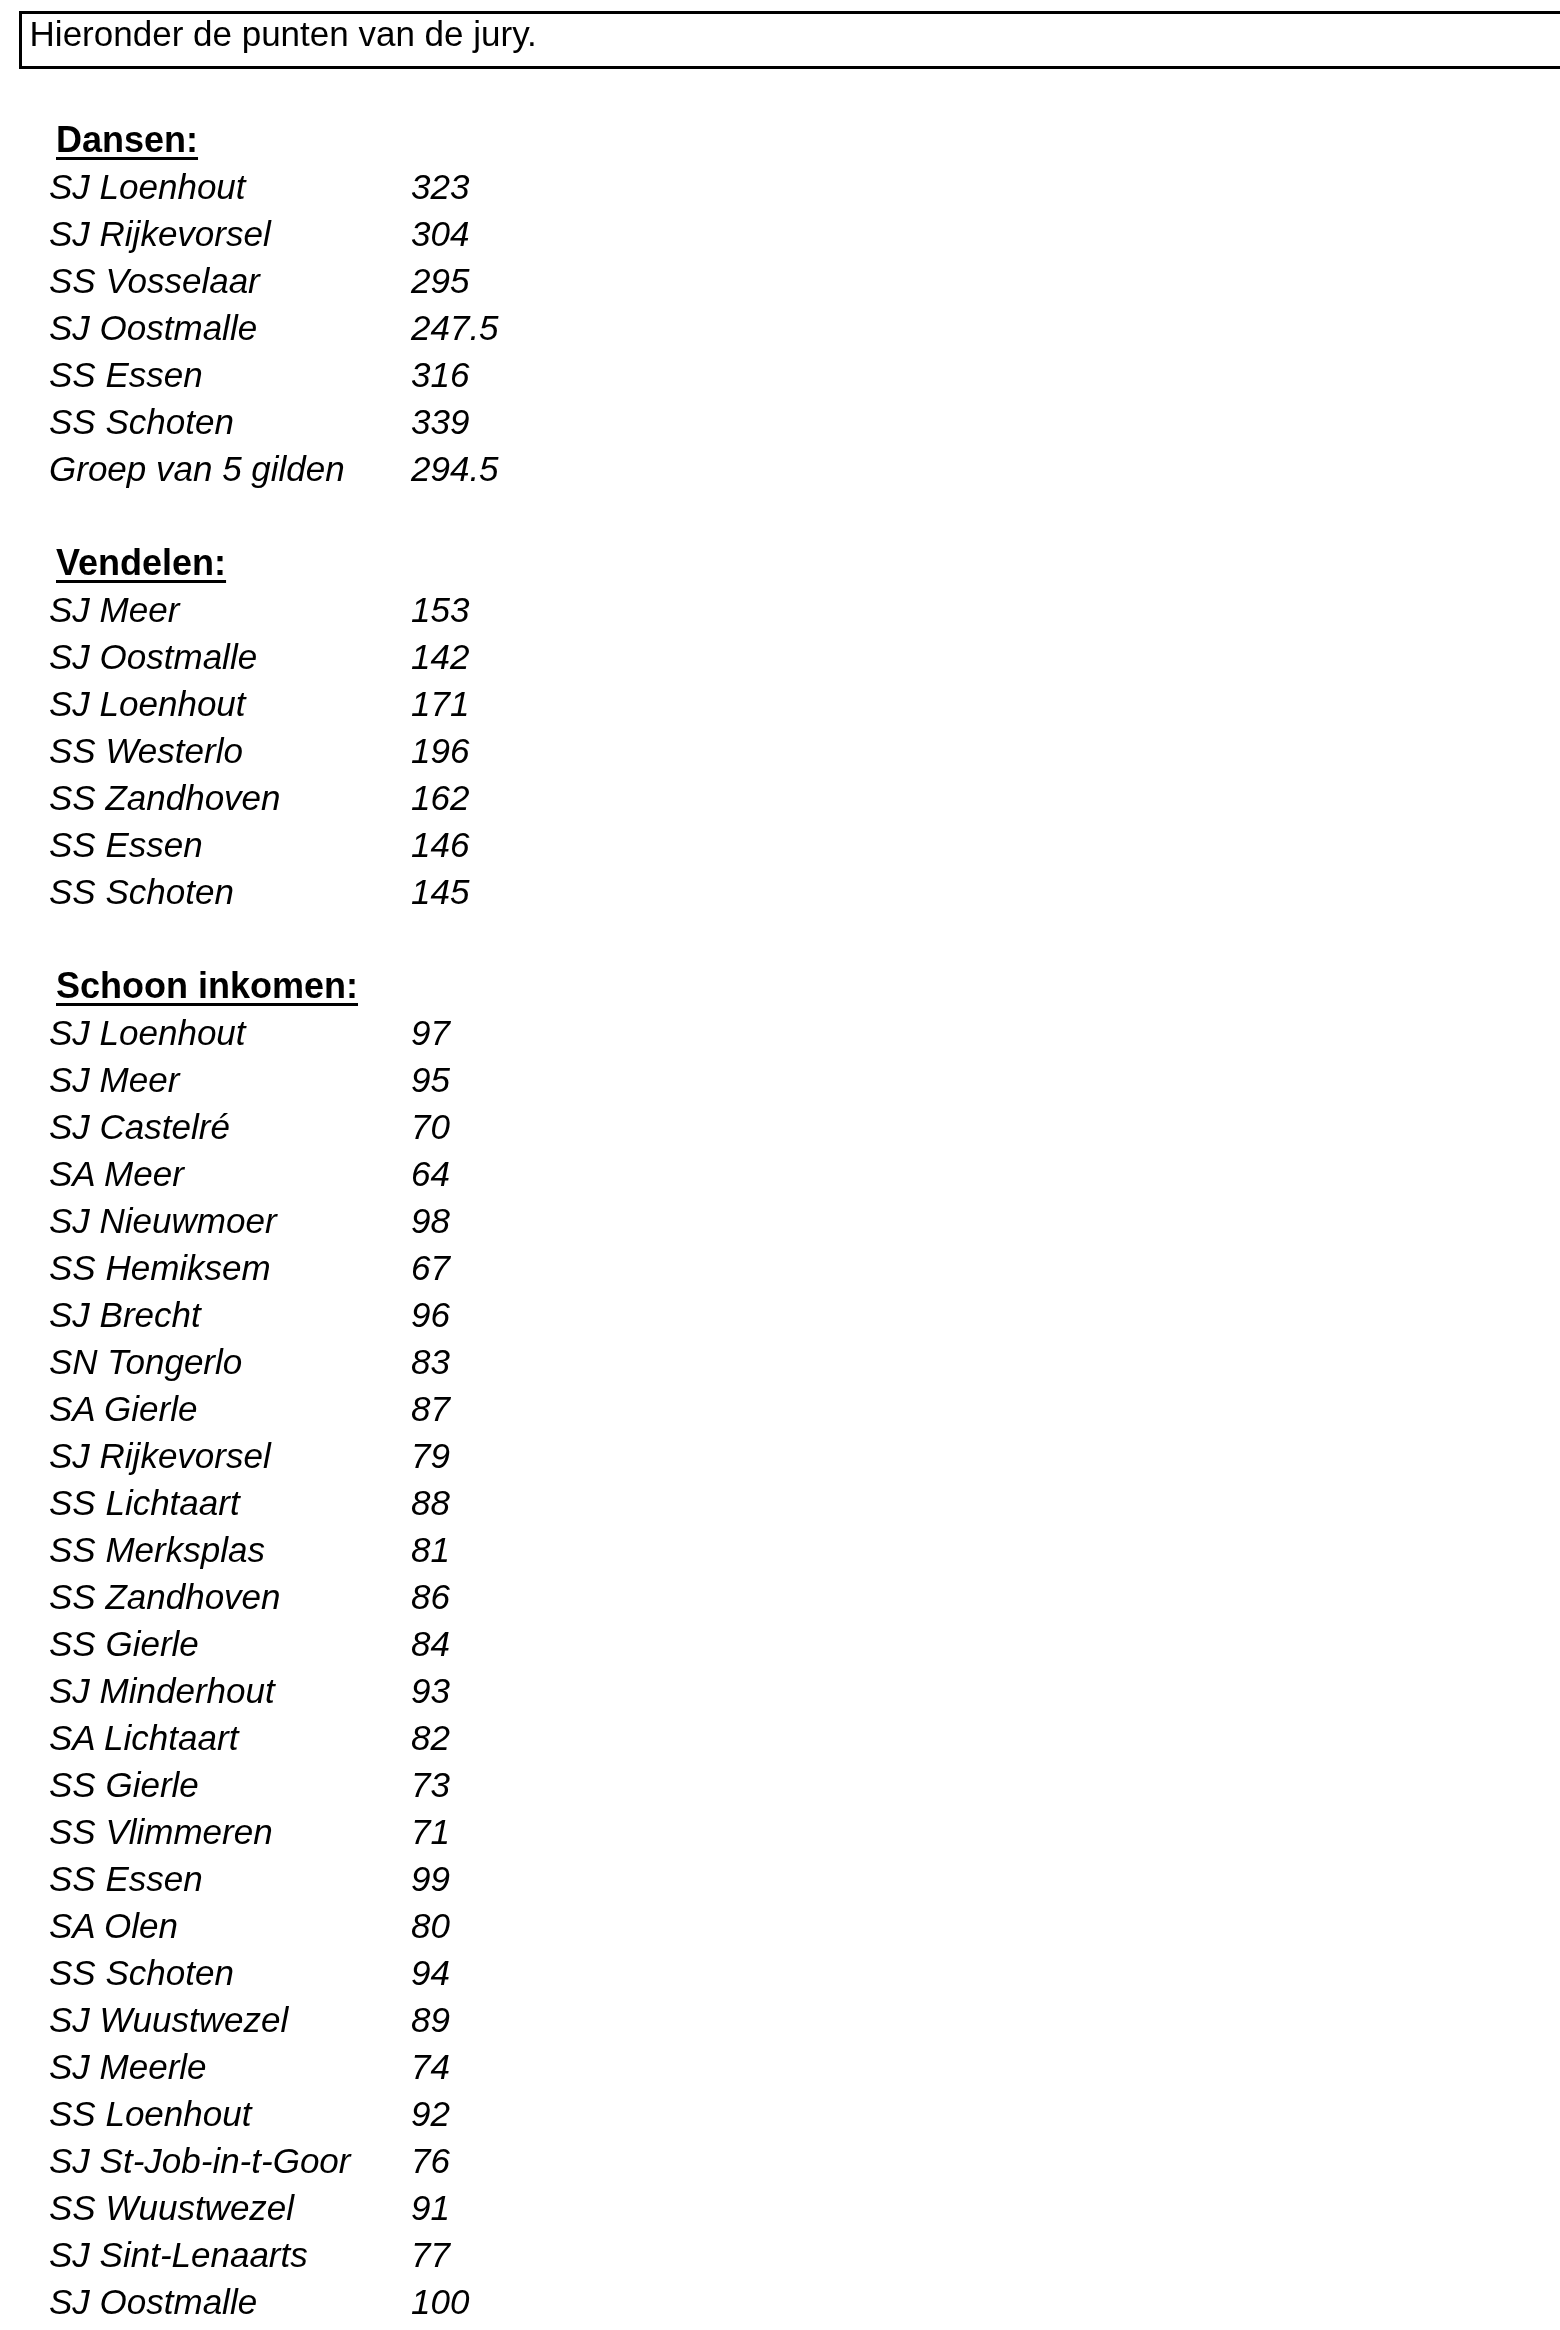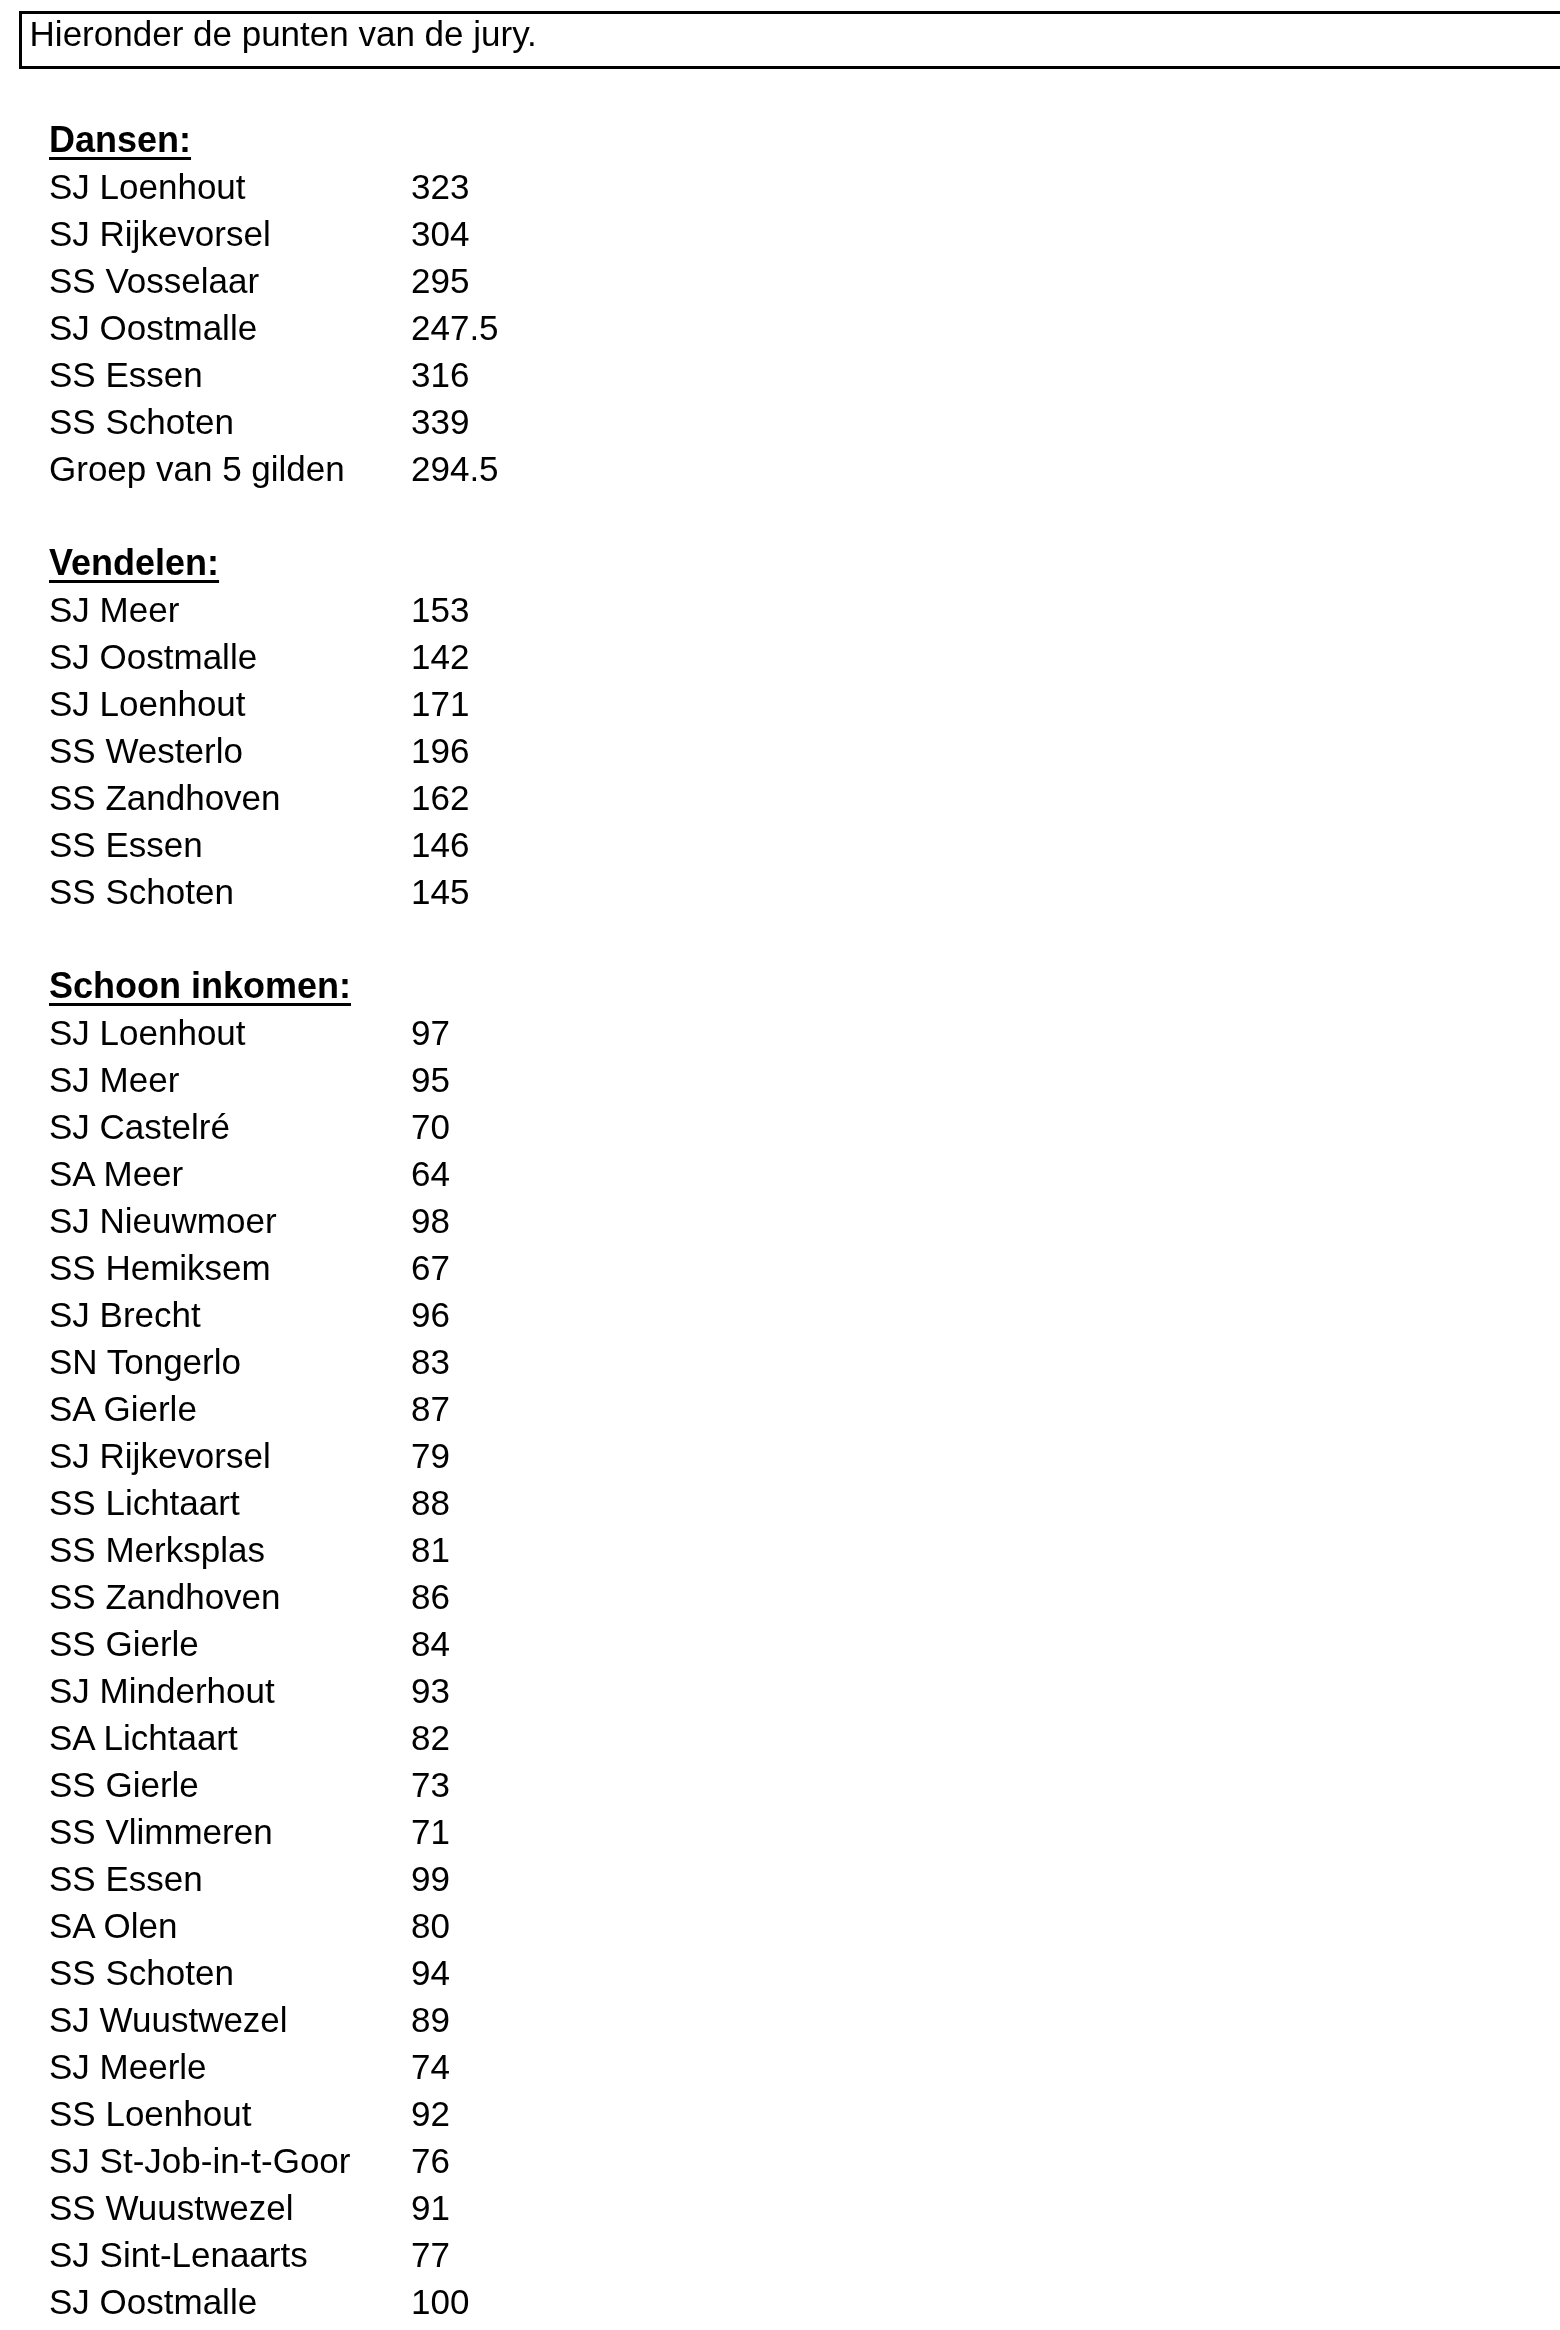--- a/index.html
+++ b/index.html
@@ -43,25 +43,27 @@
   }
   .section + .section { margin-top: 47px; }
   .section-heading {
     font-weight: bold;
     font-size: 36px;
     line-height: 47px;
     text-decoration: underline;
     text-decoration-thickness: 3px;
     text-underline-offset: 4.6px;
     white-space: nowrap;
+    margin-left: 7px;
   }
   .row {
     position: relative;
     height: 47px;
     white-space: nowrap;
+    font-style: italic;
   }
   .score {
     position: absolute;
     left: 362px;
     top: 0;
   }
 </style>
 </head>
 <body>
 

